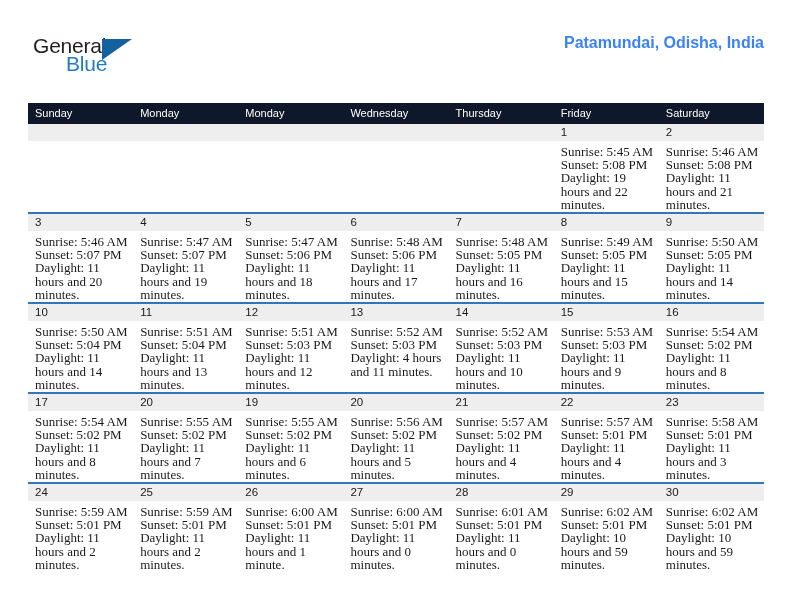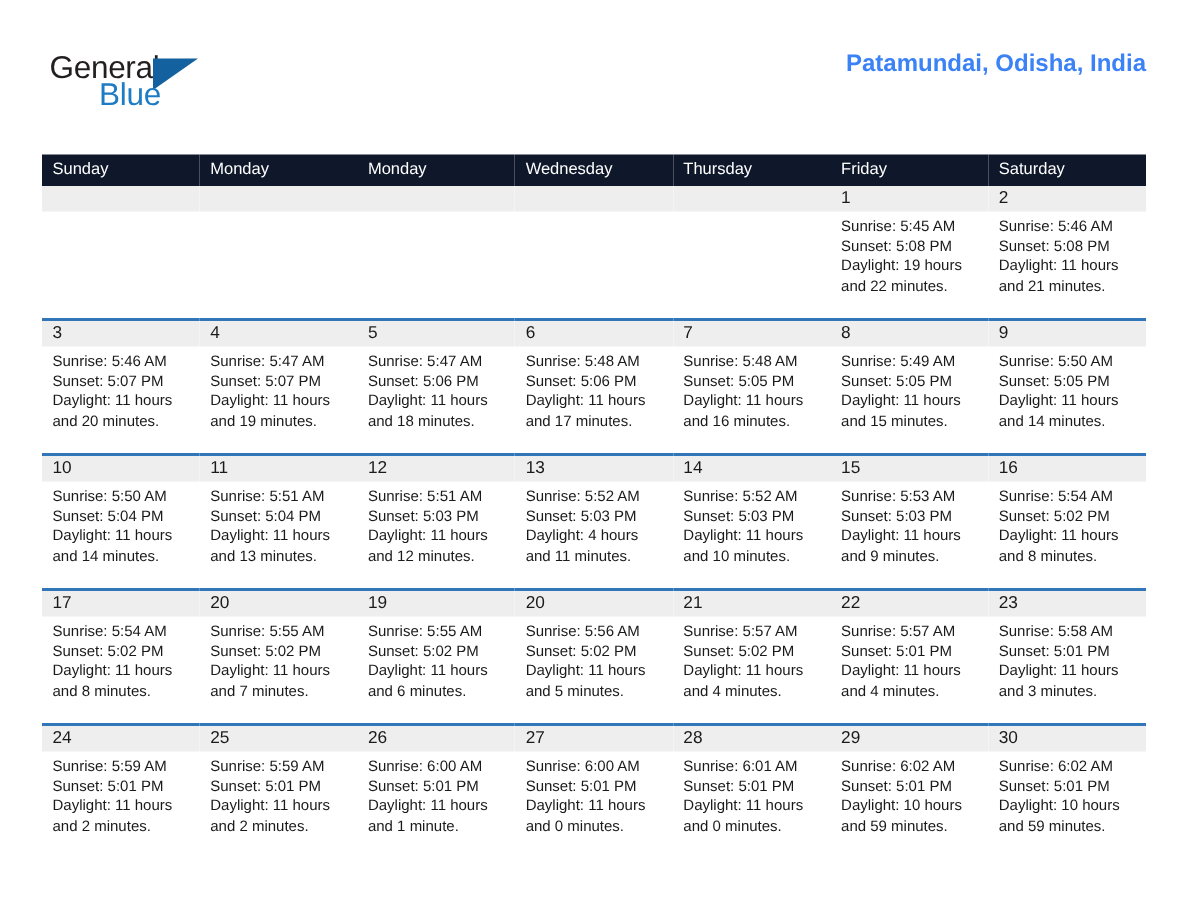--- a/index.html
+++ b/index.html
@@ -120,23 +120,24 @@
   .daynum-band {
     background: #eeeeee;
     height: 17px;
     line-height: 17px;
     padding: 0 0 0 7px;
     font-size: 11.5px;
     color: #1a1a1a;
   }
   .cell-body {
     padding: 4px 6px 0 7px;
-    font-size: 10px;
+    font-size: 13px;
     line-height: 13.2px;
     color: #1a1a1a;
+    font-family: Liberation Serif, serif;
   }
   .cell-body div {
     white-space: nowrap;
   }
   .cell-body .daylight {
     white-space: normal;
   }
   td.empty .daynum-band {
     background: #eeeeee;
   }

